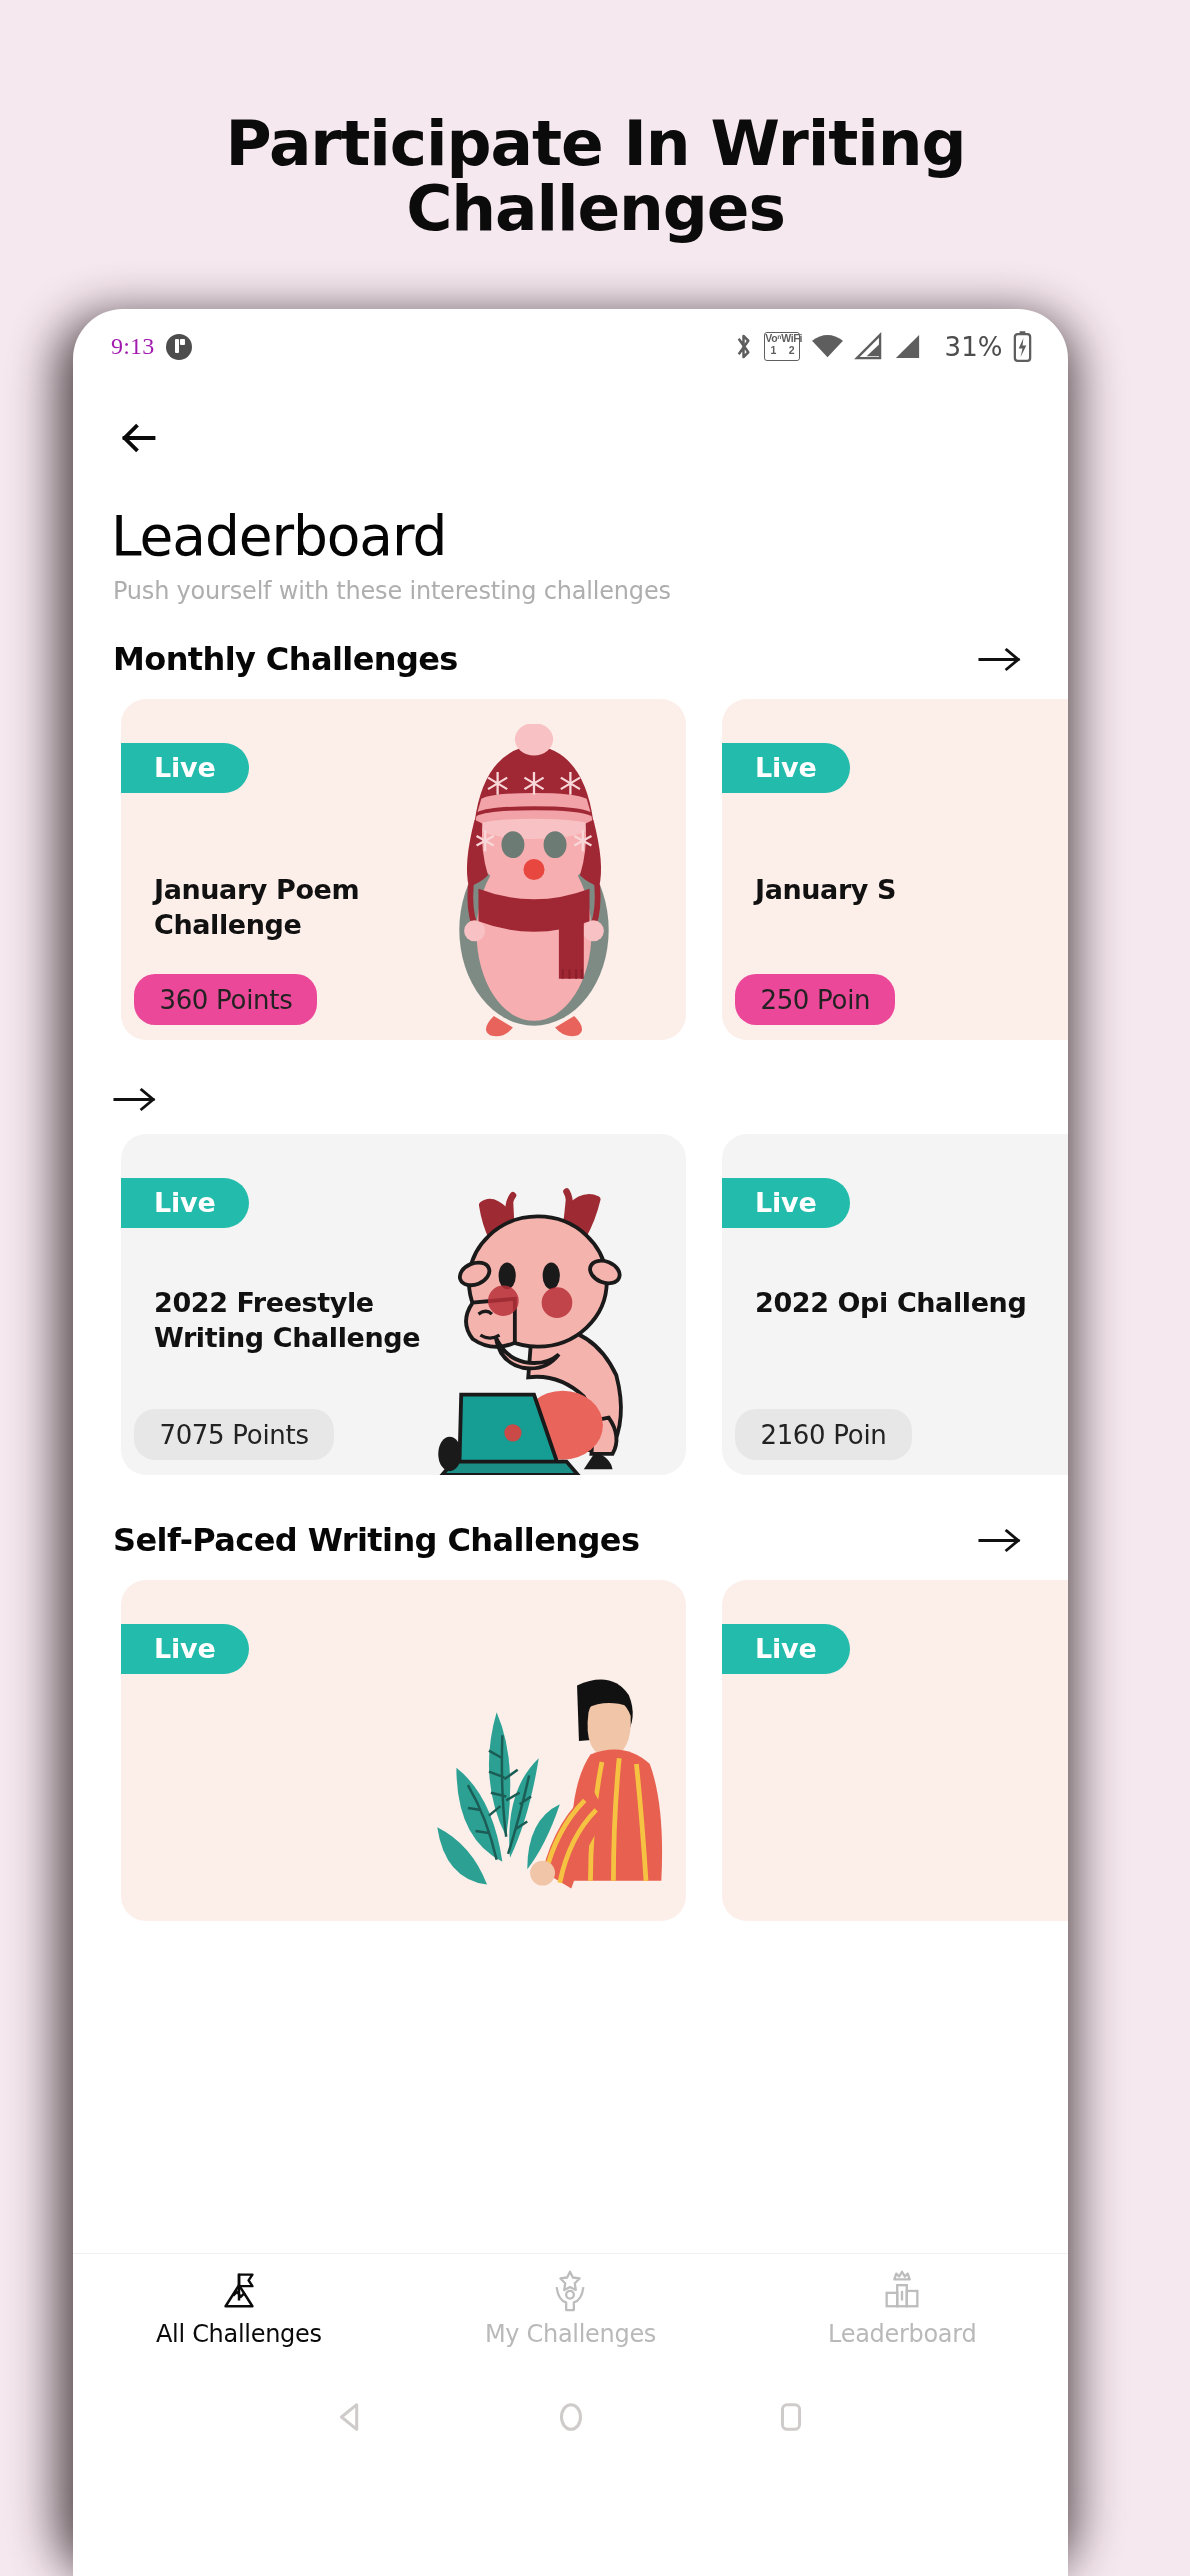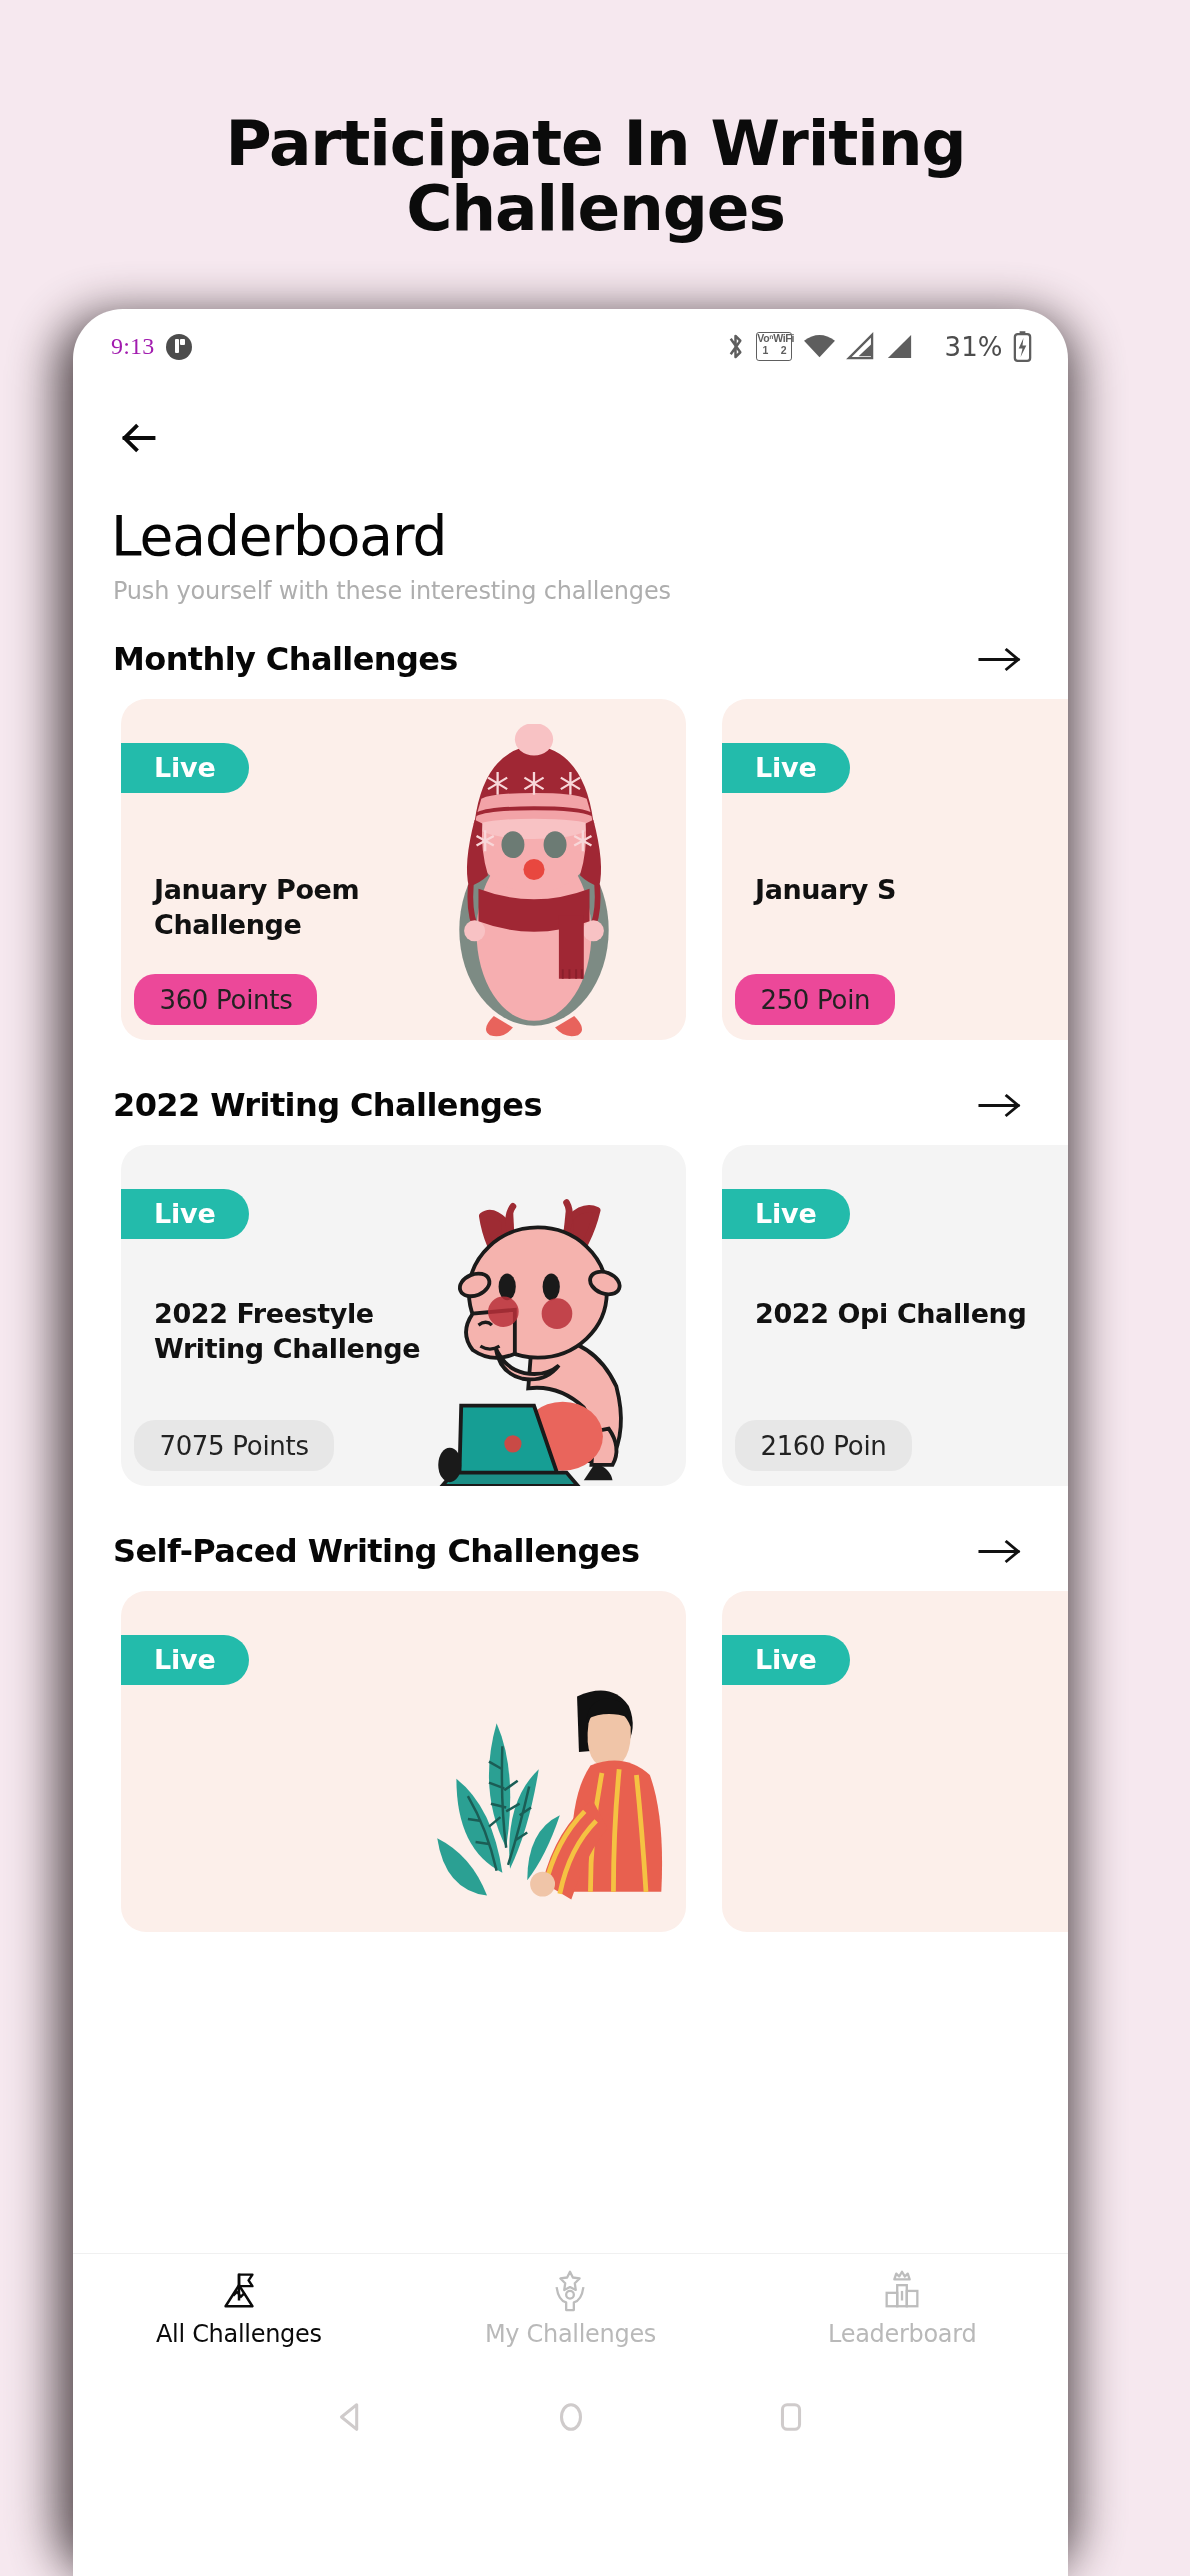--- a/index.html
+++ b/index.html
@@ -116,21 +116,21 @@
     font-weight: 700;
     line-height: 11.5px;
     color: #5e5e5e;
     text-align: center;
     letter-spacing: -0.3px;
   }
   .battery-pct {
     font-family: "DejaVu Sans", sans-serif;
     font-size: 26px;
     color: #4d4d4d;
-    margin-left: 21px;
+    margin-left: 13px;
   }
 
   
   .app-body {
     position: relative;
     height: 2089px;
     background: #fff;
     overflow: hidden;
   }
 
@@ -410,21 +410,20 @@
       </div>
 
       <div class="card pink clipped">
         <span class="live-badge">Live</span>
         <div class="card-title">January S</div>
         <div class="points-pill">250 Poin</div>
       </div>
     </div>
 
     <div class="section-head" style="margin-top:46px;">
-      <span class="section-title">2022 Writing Challenges</span>
       <svg class="section-arrow" viewBox="0 0 46 28">
         <path d="M2 14 L42 14 M30 4 L42 14 L30 24" stroke="#111" stroke-width="3" fill="none" stroke-linecap="square"></path>
       </svg>
     </div>
 
     <div class="card-rail">
       <div class="card gray">
         <span class="live-badge">Live</span>
         <div class="card-title tall">2022 Freestyle Writing Challenge</div>
         <div class="points-pill">7075 Points</div>

